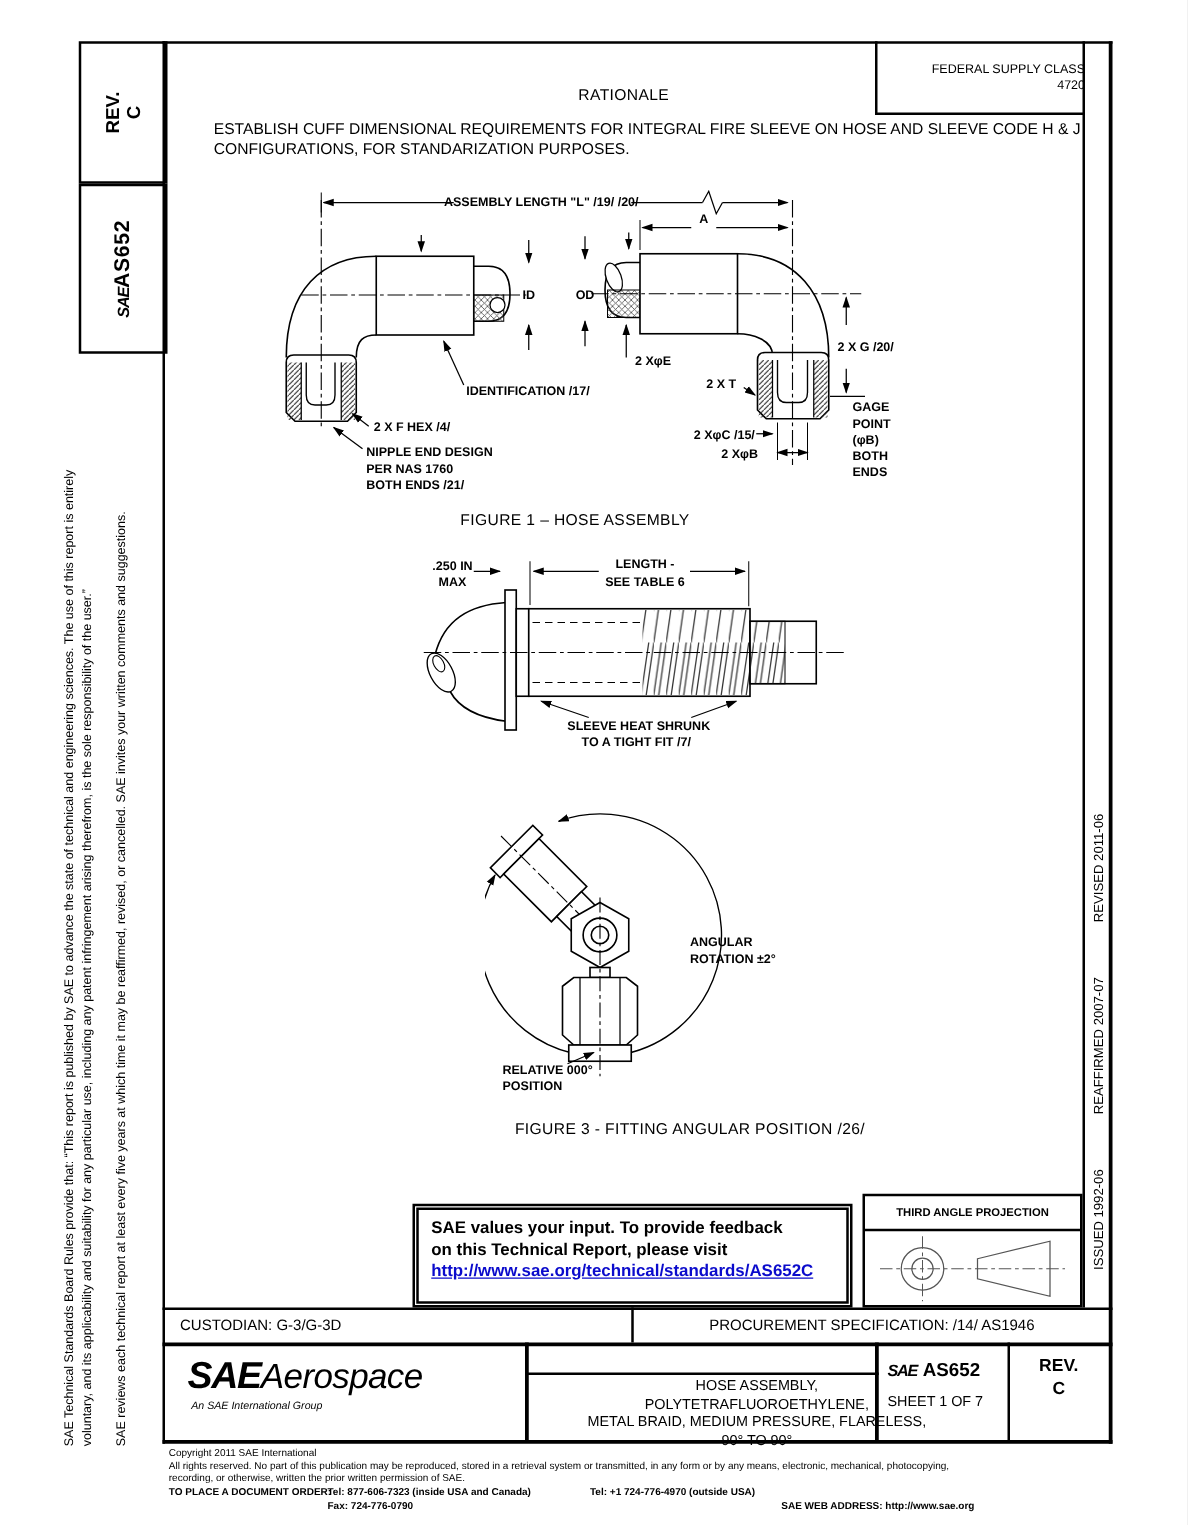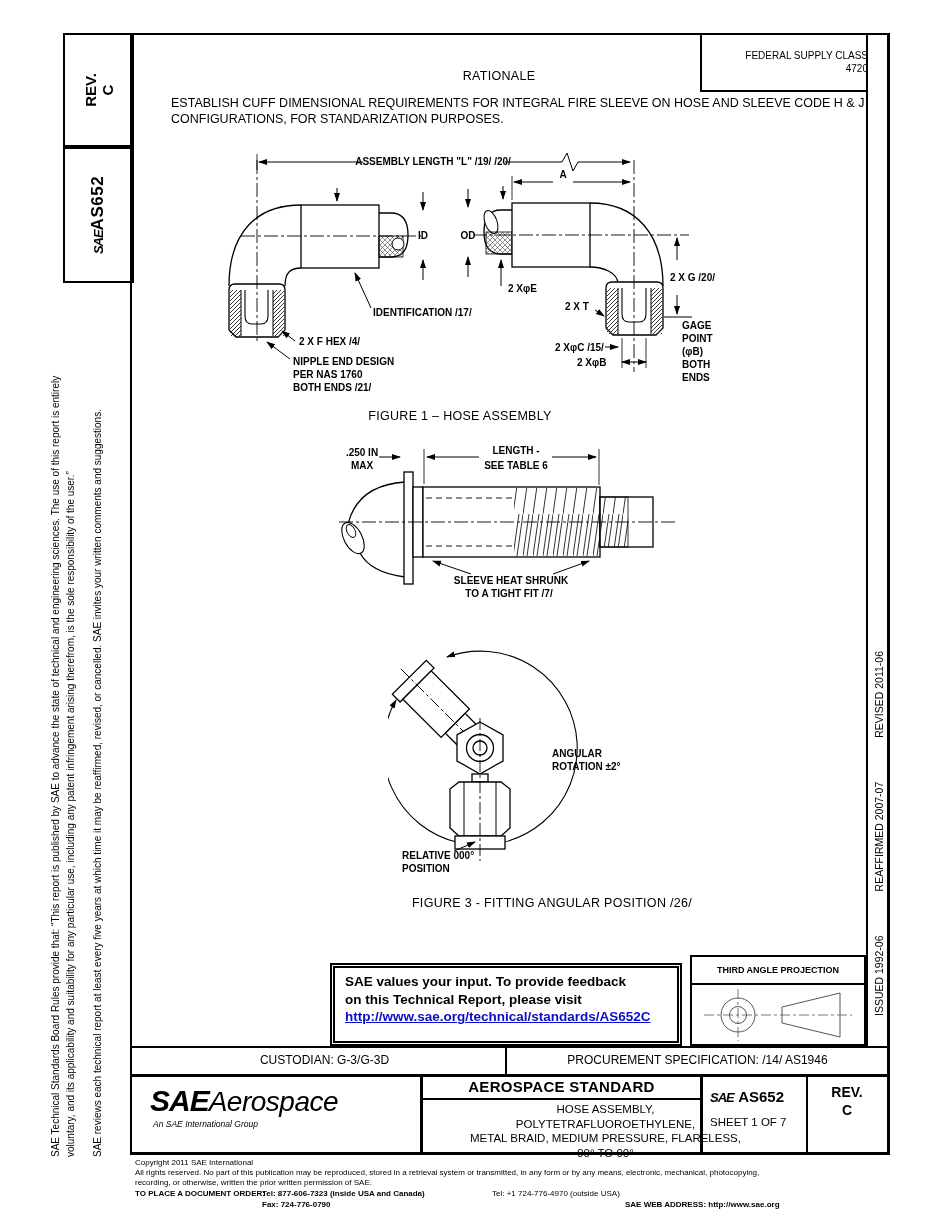--- a/index.html
+++ b/index.html
@@ -268,38 +268,37 @@
         <circle cx="46" cy="30" r="17"></circle>
         <circle cx="46" cy="30" r="8.5"></circle>
         <path d="M90 22 L148 8 L148 52 L90 38 Z"></path>
         <line x1="12" y1="30" x2="160" y2="30" stroke-dasharray="10 3 3 3" stroke-width="0.8"></line>
         <line x1="46" y1="4" x2="46" y2="56" stroke-dasharray="10 3 3 3" stroke-width="0.8"></line>
       </g>
     </svg>
   </div>
 
   <div class="vline" style="left:505px;top:1046px;height:28px;"></div>
-  <div class="abs" style="left:130px;top:1046px;width:375px;height:28px;display:flex;align-items:center;padding-left:14px;box-sizing:border-box;font-size:12px;justify-content:center;">
+  <div class="abs" style="left:130px;top:1046px;width:375px;height:28px;display:flex;align-items:center;padding-left:14px;box-sizing:border-box;font-size:12px;">
     <span>CUSTODIAN: G-3/G-3D</span>
   </div>
   <div class="abs" style="left:507px;top:1046px;width:381px;height:28px;display:flex;align-items:center;justify-content:center;font-size:12px;">
     <span>PROCUREMENT SPECIFICATION: /14/ AS1946</span>
   </div>
 
   <div class="vline" style="left:420px;top:1074px;height:79px;width:3px;"></div>
   <div class="vline" style="left:700px;top:1074px;height:79px;width:3px;"></div>
   <div class="vline" style="left:806px;top:1074px;height:79px;"></div>
   <div class="hline" style="left:420px;top:1098px;width:283px;"></div>
 
   <div class="abs" style="left:150px;top:1084px;white-space:nowrap;">
     <span class="saelogo" style="font-size:30px;">SAE</span><span style="font-size:28px;font-style:italic;letter-spacing:-.5px;">Aerospace</span>
     <div style="font-size:8.5px;font-style:italic;margin-top:1px;margin-left:3px;">An SAE International Group</div>
   </div>
 
-  <div class="abs" style="left:423px;top:1078px;width:277px;text-align:center;font-size:15px;font-weight:bold;letter-spacing:.3px;">AEROSPACE STANDARD</div>
   <div class="abs" style="left:423px;top:1102px;width:277px;text-align:center;font-size:11.5px;line-height:14.5px;margin-left:44px;">
     <div>HOSE ASSEMBLY, POLYTETRAFLUOROETHYLENE,</div>
     <div>METAL BRAID, MEDIUM PRESSURE, FLARELESS,</div>
     <div>90° TO 90°</div>
   </div>
 
   <div class="abs" style="left:710px;top:1088px;white-space:nowrap;">
     <span class="saelogo" style="font-size:13px;">SAE</span>
     <span style="font-size:15px;font-weight:bold;">AS652</span>
     <div style="font-size:11.5px;font-weight:normal;margin-top:10px;">SHEET 1 OF 7</div>
@@ -312,18 +311,18 @@
 
   <div class="abs" style="left:135px;top:1158px;width:760px;font-size:8px;line-height:10px;">
     <div>Copyright 2011 SAE International</div>
     <div>All rights reserved. No part of this publication may be reproduced, stored in a retrieval system or transmitted, in any form or by any means, electronic, mechanical, photocopying,</div>
     <div>recording, or otherwise, written the prior written permission of SAE.</div>
   </div>
   <div class="abs" style="left:135px;top:1189px;font-size:8px;font-weight:bold;">
     <span>TO PLACE A DOCUMENT ORDER:</span>
   </div>
   <span class="abs" style="left:262px;top:1189px;font-size:8px;font-weight:bold;">Tel: 877-606-7323 (inside USA and Canada)</span>
-  <span class="abs" style="left:492px;top:1189px;font-size:8px;font-weight:normal;">Tel: +1 724-776-4970 (outside USA)</span>
+  <span class="abs" style="left:472px;top:1189px;font-size:8px;font-weight:bold;">Tel: +1 724-776-4970 (outside USA)</span>
   <span class="abs" style="left:262px;top:1200px;font-size:8px;font-weight:bold;">Fax: 724-776-0790</span>
   <span class="abs" style="left:468px;top:1204px;font-size:8px;font-weight:bold;margin-top:32px;">Email: CustomerService@sae.org</span>
   <span class="abs" style="left:625px;top:1200px;font-size:8px;font-weight:bold;">SAE WEB ADDRESS: http://www.sae.org</span>
 
 </div>
 
 </body></html>

